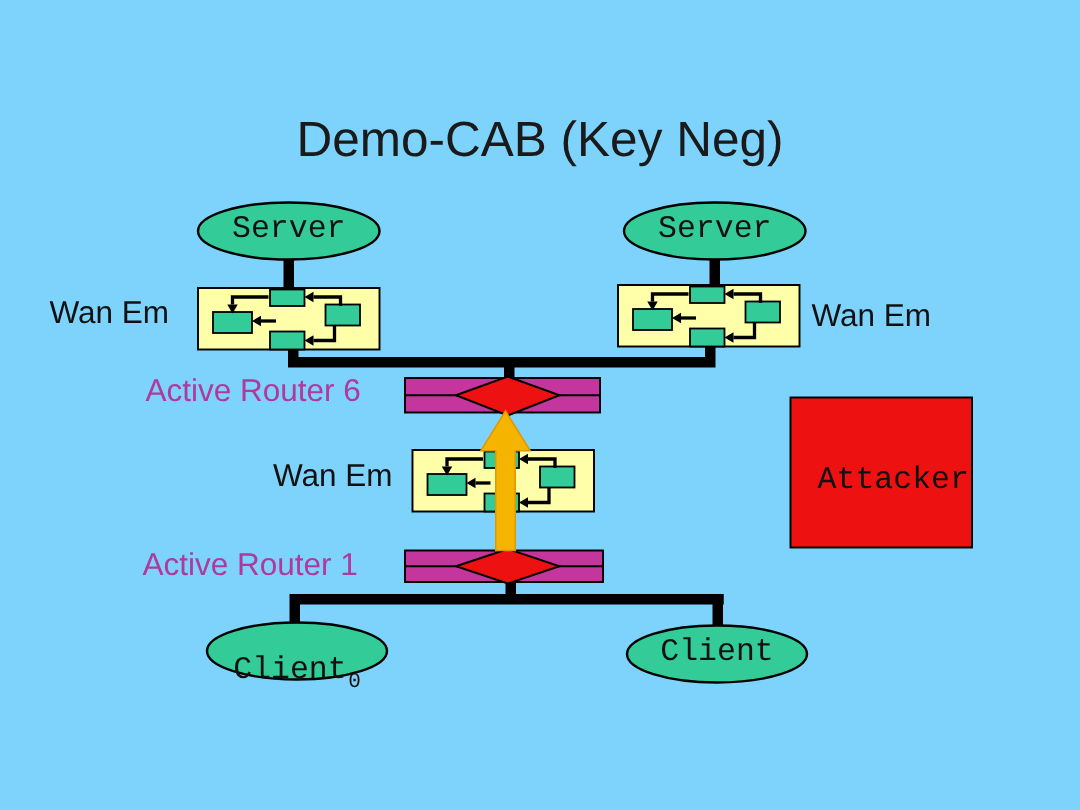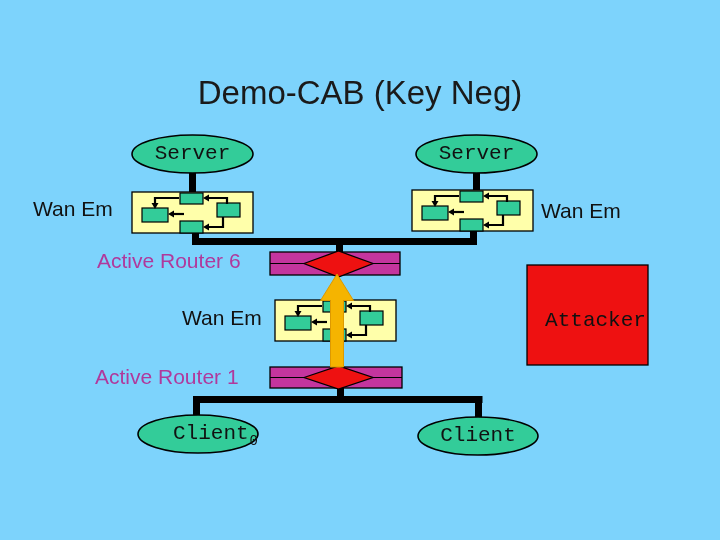--- a/index.html
+++ b/index.html
@@ -12,21 +12,21 @@
     position:absolute;color:#111111;font-size:21px;line-height:26px;
     white-space:nowrap;
   }
   .title{
     left:0;top:74px;width:720px;text-align:center;
     font-size:33px;line-height:38px;color:#1a1a1a;
   }
   .center{text-align:center;font-family:Liberation Mono, monospace;}
   .server-l{left:132px;top:141px;width:121px;}
   .server-r{left:416px;top:141px;width:121px;}
-  .client-l{left:138px;top:421px;width:120px;text-align:right;}
+  .client-l{left:138px;top:435px;width:120px;}
   .client-r{left:418px;top:423px;width:120px;}
   .attacker-lbl{left:527px;top:308px;width:137px;}
   .wan-l{left:33px;top:196px;}
   .wan-r{left:541px;top:198px;}
   .wan-m{left:182px;top:305px;}
   .router-lbl{color:#b0399c;}
   .ar0{left:97px;top:248px;}
   .ar1{left:95px;top:364px;}
   .sub{font-size:14px;position:relative;top:6px;margin-left:1px;}
   .gr{fill:#33cc99;stroke:#000;stroke-width:1.2;}

